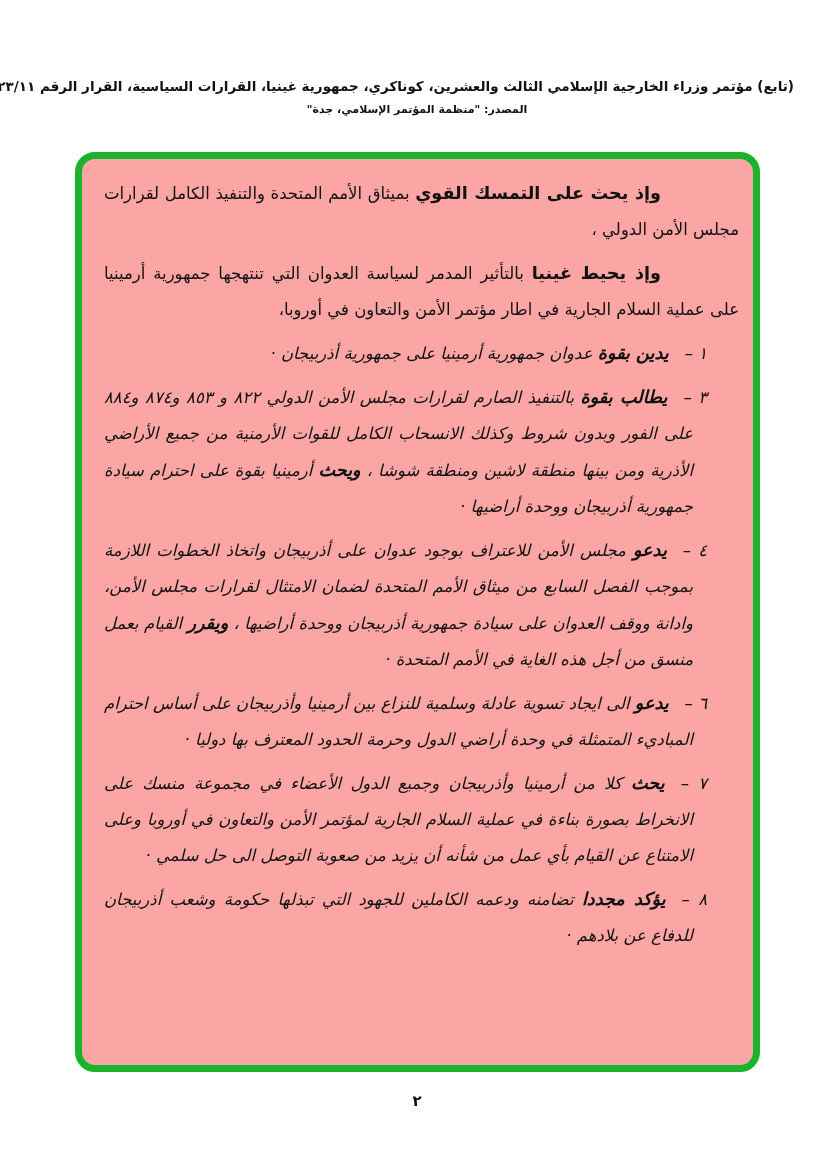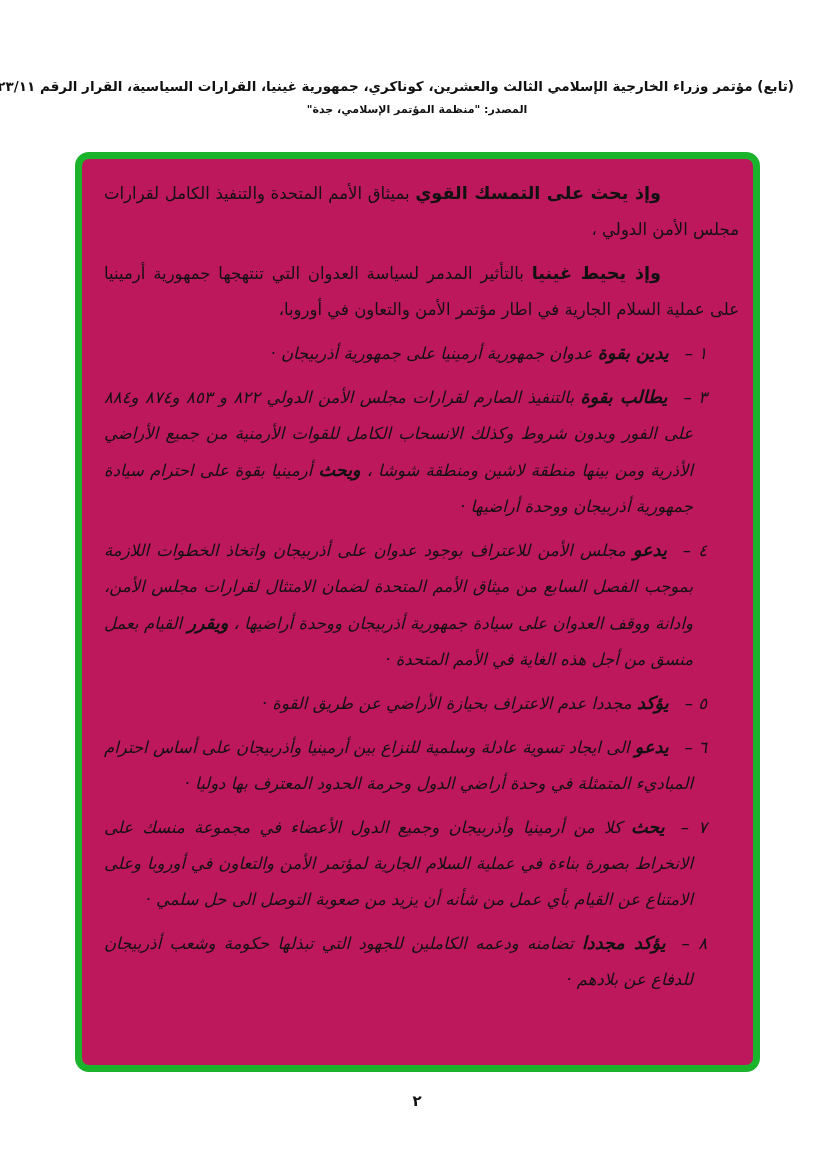--- a/index.html
+++ b/index.html
@@ -26,22 +26,22 @@
   .header-line2 {
     font-size: 11px;
     font-weight: bold;
     margin-top: 9px;
   }
   .green-box {
     position: absolute;
     left: 75px; top: 152px;
     width: 671px; height: 906px;
     border: 7px solid #1ab32b;
-    border-radius: 14px;
-    background: #be185d;
+    border-radius: 20px;
+    background: #fca5a5;
     overflow: hidden;
   }
   .content {
     direction: rtl;
     text-align: justify;
     padding: 16px 14px 0 22px;
     font-size: 16.5px;
     line-height: 36px;
   }
   .para {
@@ -74,21 +74,20 @@
     <div class="header-line2">المصدر:  "منظمة المؤتمر الإسلامي، جدة"</div>
   </div>
 
   <div class="green-box" id="green-box" style="border-color: rgb(26, 179, 43);">
     <div class="content" id="content">
         <div class="para"><span class="seg-bold">وإذ يحث على التمسك القوي</span><span class="seg-regular"> بميثاق الأمم المتحدة والتنفيذ الكامل لقرارات مجلس الأمن الدولي ،</span></div>
         <div class="para"><span class="seg-bold">وإذ يحيط غينيا</span><span class="seg-regular"> بالتأثير المدمر لسياسة العدوان التي تنتهجها جمهورية أرمينيا على عملية السلام الجارية في اطار مؤتمر الأمن والتعاون في أوروبا،</span></div>
         <div class="item"><span class="item-number">١</span>&nbsp;–<span class="item-gap"></span><span class="seg-bold">يدين بقوة</span><span class="seg-regular"> عدوان جمهورية أرمينيا على جمهورية أذربيجان ·</span></div>
         <div class="item"><span class="item-number">٣</span>&nbsp;–<span class="item-gap"></span><span class="seg-bold">يطالب بقوة</span><span class="seg-regular"> بالتنفيذ الصارم لقرارات مجلس الأمن الدولي ٨٢٢ و ٨٥٣ و٨٧٤ و٨٨٤ على الفور وبدون شروط وكذلك الانسحاب الكامل للقوات الأرمنية من جميع الأراضي الأذرية ومن بينها منطقة لاشين ومنطقة شوشا ، </span><span class="seg-bold">ويحث</span><span class="seg-regular"> أرمينيا بقوة على احترام سيادة جمهورية أذربيجان ووحدة أراضيها ·</span></div>
         <div class="item"><span class="item-number">٤</span>&nbsp;–<span class="item-gap"></span><span class="seg-bold">يدعو</span><span class="seg-regular"> مجلس الأمن للاعتراف بوجود عدوان على أذربيجان واتخاذ الخطوات اللازمة بموجب الفصل السابع من ميثاق الأمم المتحدة لضمان الامتثال لقرارات مجلس الأمن، وادانة ووقف العدوان على سيادة جمهورية أذربيجان ووحدة أراضيها ، </span><span class="seg-bold">ويقرر</span><span class="seg-regular"> القيام بعمل منسق من أجل هذه الغاية في الأمم المتحدة ·</span></div>
-        <div class="item"><span class="item-number">٥</span>&nbsp;–<span class="item-gap"></span><span class="seg-bold">يؤكد</span><span class="seg-regular"> مجددا عدم الاعتراف بحيازة الأراضي عن طريق القوة ·</span></div>
         <div class="item"><span class="item-number">٦</span>&nbsp;–<span class="item-gap"></span><span class="seg-bold">يدعو</span><span class="seg-regular"> الى ايجاد تسوية عادلة وسلمية للنزاع بين أرمينيا وأذربيجان على أساس احترام المباديء المتمثلة في وحدة أراضي الدول وحرمة الحدود المعترف بها دوليا ·</span></div>
         <div class="item"><span class="item-number">٧</span>&nbsp;–<span class="item-gap"></span><span class="seg-bold">يحث</span><span class="seg-regular"> كلا من أرمينيا وأذربيجان وجميع الدول الأعضاء في مجموعة منسك على الانخراط بصورة بناءة في عملية السلام الجارية لمؤتمر الأمن والتعاون في أوروبا وعلى الامتناع عن القيام بأي عمل من شأنه أن يزيد من صعوبة التوصل الى حل سلمي ·</span></div>
         <div class="item"><span class="item-number">٨</span>&nbsp;–<span class="item-gap"></span><span class="seg-bold">يؤكد مجددا</span><span class="seg-regular"> تضامنه ودعمه الكاملين للجهود التي تبذلها حكومة وشعب أذربيجان للدفاع عن بلادهم ·</span></div>
       </div>
   </div>
 
   <div class="page-number">٢</div>
 
 </div>
 

